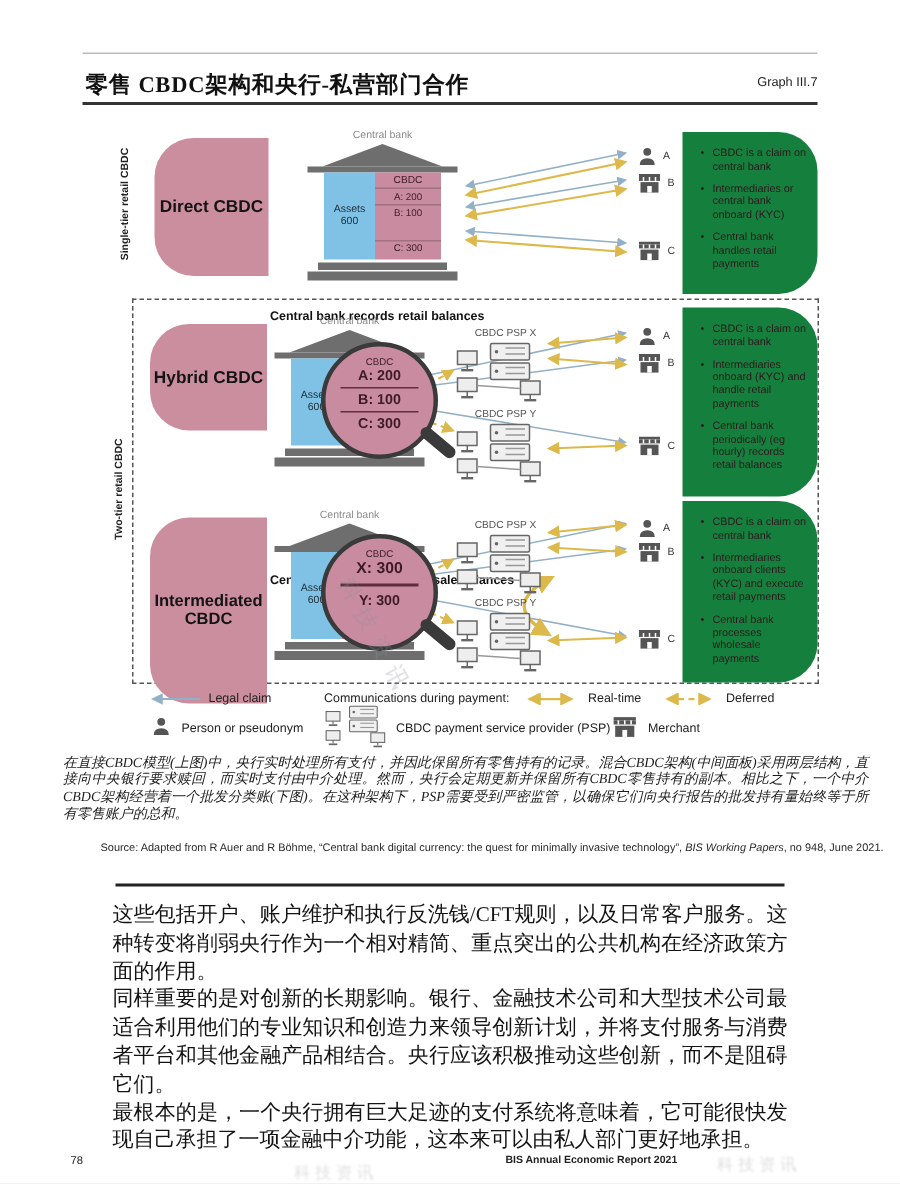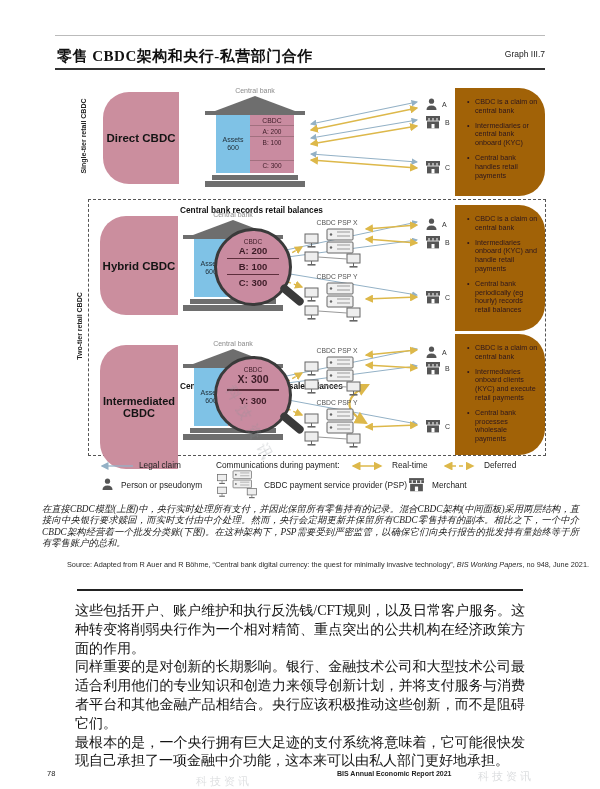--- a/index.html
+++ b/index.html
@@ -18,21 +18,21 @@
           transform-origin:0 0;transform:rotate(-90deg);text-align:center;white-space:nowrap;}
   .v-single{left:80px;top:184px;width:96px;}
   .v-two{left:76px;top:452px;width:252px;}
 
   .two-tier-box{position:absolute;left:88px;top:199px;width:458px;height:257px;
                 border:1.2px dashed #555;box-sizing:border-box;}
 
   
   .plabel{position:absolute;background:#cb8e9e;display:flex;align-items:center;justify-content:center;
           text-align:center;font-weight:bold;color:#141414;border-radius:26px 0 0 26px;}
-  .callout{position:absolute;background:#a16207;border-radius:0 26px 26px 0;
+  .callout{position:absolute;background:#15803d;border-radius:0 26px 26px 0;
            padding:10px 6px 6px 12px;box-sizing:border-box;}
   .callout ul{margin:0;padding:0 0 0 8px;list-style:none;}
   .callout li{position:relative;font-size:7.2px;line-height:8.8px;color:#2d161d;margin-bottom:6px;}
   .callout li::before{content:"\2022";position:absolute;left:-8px;top:0;color:#2d161d;}
 
   
   .bank{position:absolute;width:100px;}
   .bank-label{font-size:7px;color:#8a8a8a;text-align:center;margin-bottom:2px;}
   .rooftri{width:0;height:0;border-left:40px solid transparent;border-right:40px solid transparent;
            border-bottom:15px solid #6e6e6e;margin:0 auto;}
@@ -168,21 +168,21 @@
 
     <div class="callout" style="left:455px;top:88px;width:90px;height:108px;">
       <ul>
         <li>CBDC is a claim on central bank</li>
         <li>Intermediaries or central bank onboard (KYC)</li>
         <li>Central bank handles retail payments</li>
       </ul>
     </div>
 
     <div class="panel-title" style="left:180px;top:205px;">Central bank records retail balances</div>
-    <div class="plabel" style="left:100px;top:216px;width:78px;height:99px;font-size:11.5px;">Hybrid CBDC</div>
+    <div class="plabel" style="left:100px;top:216px;width:78px;height:71px;font-size:11.5px;">Hybrid CBDC</div>
 
     <div class="bank" style="left:183px;top:211px;">
       <div class="bank-label">Central bank</div>
       <div class="rooftri"></div>
       <div class="roofbar"></div>
       <div class="bbody">
         <div class="assets">
           <span>Assets</span>
             <span>600</span>
         </div>

